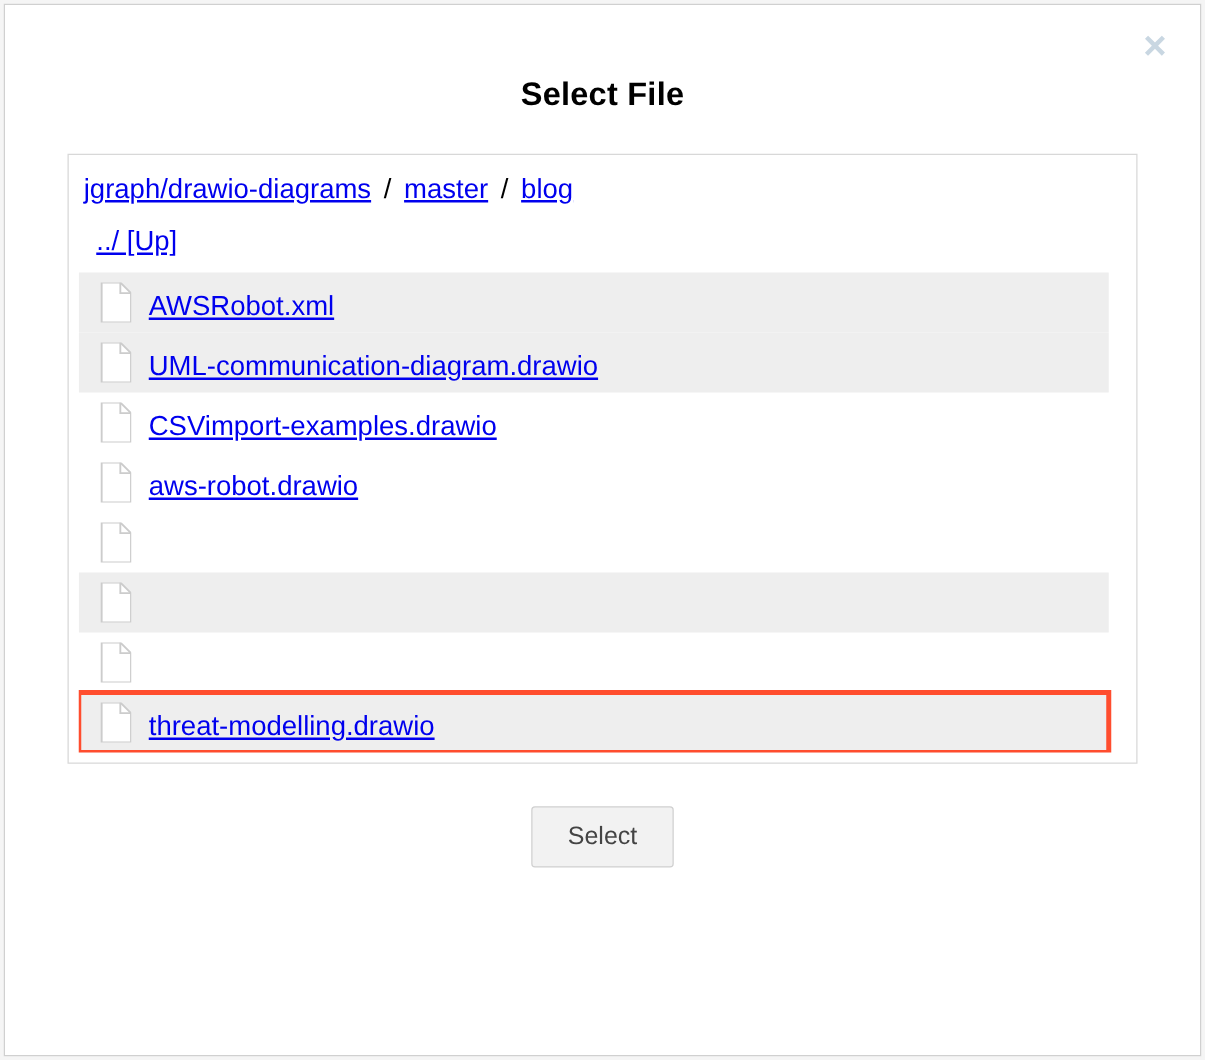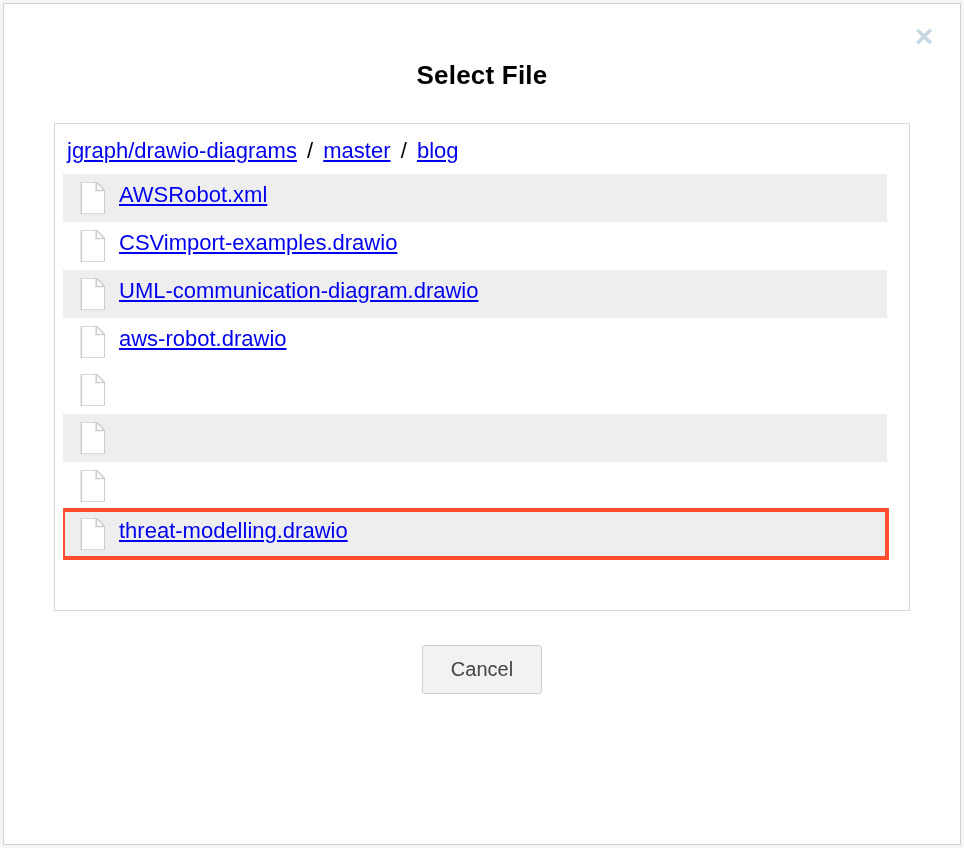--- a/index.html
+++ b/index.html
@@ -88,21 +88,21 @@
       color: #0000ee;
       text-decoration: underline;
       cursor: pointer;
     }
     .file-list {
       display: flex;
       flex-direction: column;
     }
     .file-row {
       display: flex;
-      align-items: flex-start;
+      align-items: flex-end;
       padding: 8px 6px 8px 16px;
       gap: 14px;
     }
     .file-row.odd {
       background: #eeeeee;
     }
     .file-row.highlighted {
       outline: 4px solid #ff4d2e;
       outline-offset: -2px;
       position: relative;
@@ -153,48 +153,51 @@
   <div class="file-panel">
     <div class="scroll-area">
       <div class="breadcrumb">
         <a>jgraph/drawio-diagrams</a>
         <span class="sep">/</span>
         <a>master</a>
         <span class="sep">/</span>
         <a>blog</a>
       </div>
 
+      <div class="up-link">
+        <a>../ [Up]</a>
+      </div>
 
       <div class="file-list">
           <div class="file-row odd">
             <span class="file-icon">
               <svg viewBox="0 0 24 30">
                 <path d="M2 0 L16 0 L24 8 L24 30 L2 30 Z" fill="#ffffff" stroke="#cccccc" stroke-width="1.4"></path>
                 <path d="M16 0 L16 8 L24 8" fill="none" stroke="#cccccc" stroke-width="1.4"></path>
               </svg>
             </span>
             <a class="file-link">AWSRobot.xml</a>
           </div>
+          <div class="file-row odd">
+            <span class="file-icon">
+              <svg viewBox="0 0 24 30">
+                <path d="M2 0 L16 0 L24 8 L24 30 L2 30 Z" fill="#ffffff" stroke="#cccccc" stroke-width="1.4"></path>
+                <path d="M16 0 L16 8 L24 8" fill="none" stroke="#cccccc" stroke-width="1.4"></path>
+              </svg>
+            </span>
+            <a class="file-link">UML-communication-diagram.drawio</a>
+          </div>
           <div class="file-row even">
             <span class="file-icon">
               <svg viewBox="0 0 24 30">
                 <path d="M2 0 L16 0 L24 8 L24 30 L2 30 Z" fill="#ffffff" stroke="#cccccc" stroke-width="1.4"></path>
                 <path d="M16 0 L16 8 L24 8" fill="none" stroke="#cccccc" stroke-width="1.4"></path>
               </svg>
             </span>
             <a class="file-link">CSVimport-examples.drawio</a>
-          </div>
-          <div class="file-row odd">
-            <span class="file-icon">
-              <svg viewBox="0 0 24 30">
-                <path d="M2 0 L16 0 L24 8 L24 30 L2 30 Z" fill="#ffffff" stroke="#cccccc" stroke-width="1.4"></path>
-                <path d="M16 0 L16 8 L24 8" fill="none" stroke="#cccccc" stroke-width="1.4"></path>
-              </svg>
-            </span>
-            <a class="file-link">UML-communication-diagram.drawio</a>
           </div>
           <div class="file-row even">
             <span class="file-icon">
               <svg viewBox="0 0 24 30">
                 <path d="M2 0 L16 0 L24 8 L24 30 L2 30 Z" fill="#ffffff" stroke="#cccccc" stroke-width="1.4"></path>
                 <path d="M16 0 L16 8 L24 8" fill="none" stroke="#cccccc" stroke-width="1.4"></path>
               </svg>
             </span>
             <a class="file-link">aws-robot.drawio</a>
           </div>
@@ -229,15 +232,15 @@
                 <path d="M16 0 L16 8 L24 8" fill="none" stroke="#cccccc" stroke-width="1.4"></path>
               </svg>
             </span>
             <a class="file-link">threat-modelling.drawio</a>
           </div>
         </div>
     </div>
   </div>
 
   <div class="button-row">
-    <button class="cancel-btn">Cancel</button>
+    <button class="cancel-btn">Select</button>
   </div>
 </div>
 
 </body></html>

